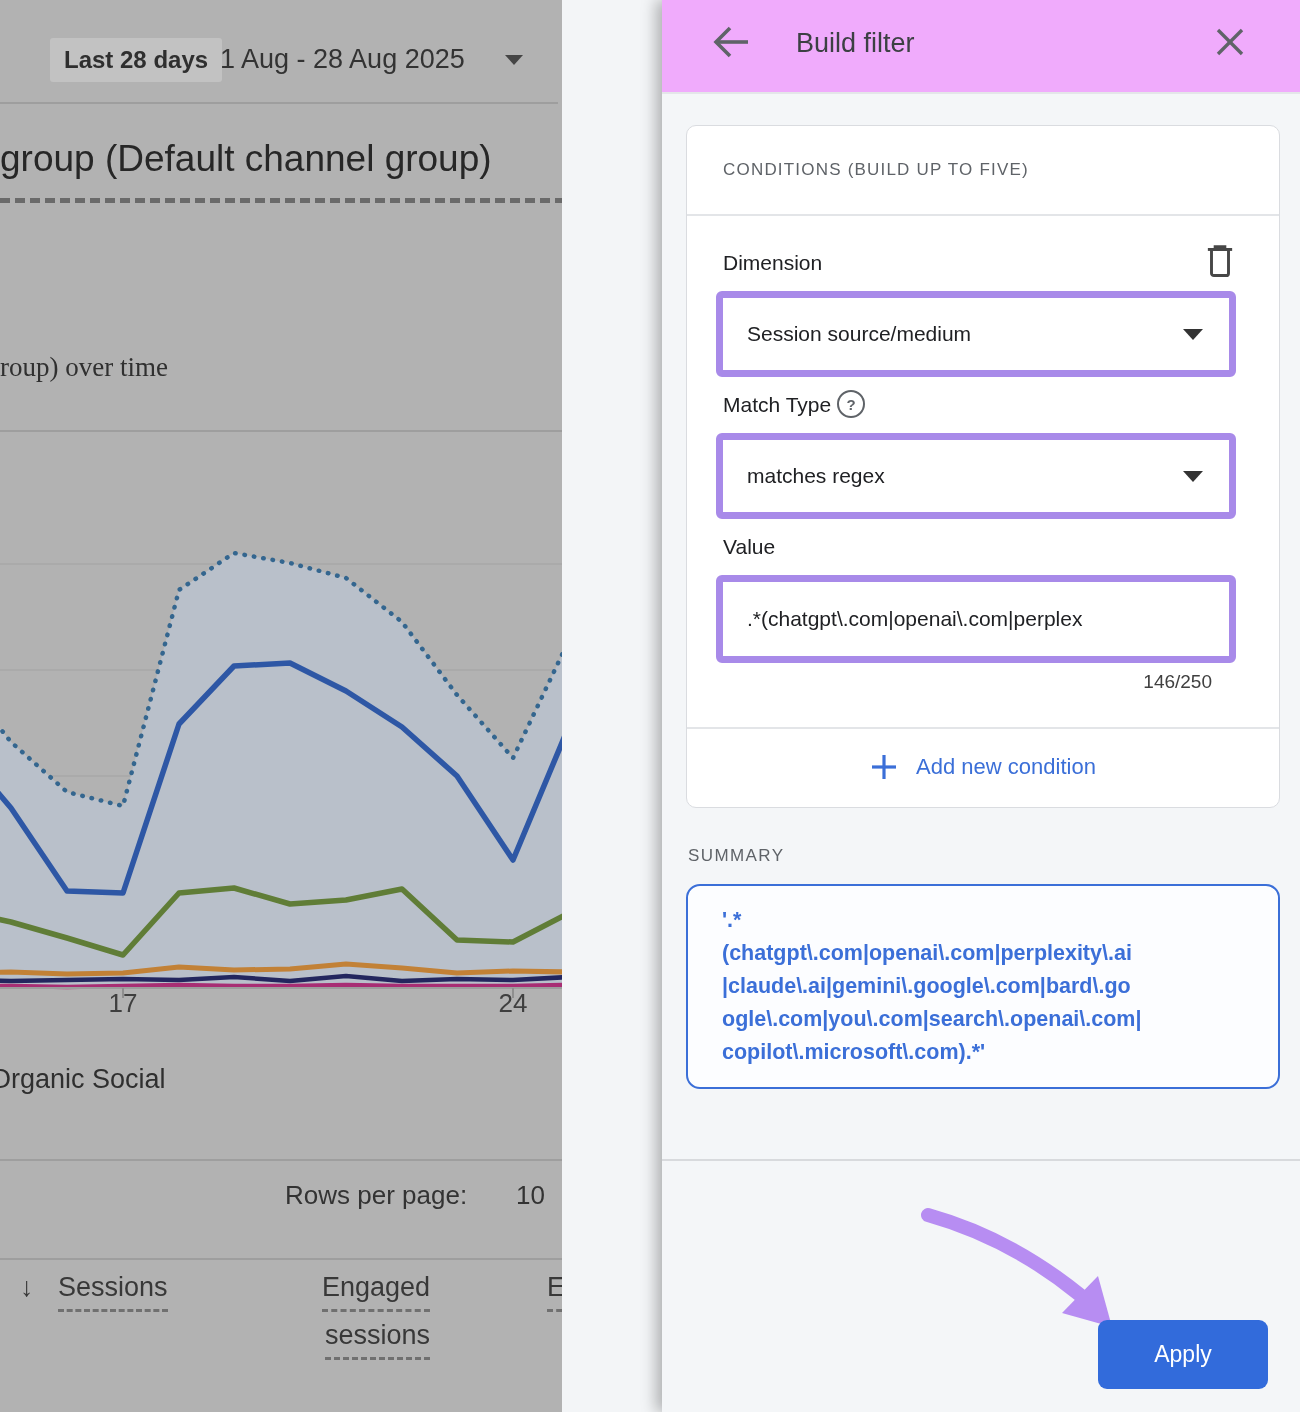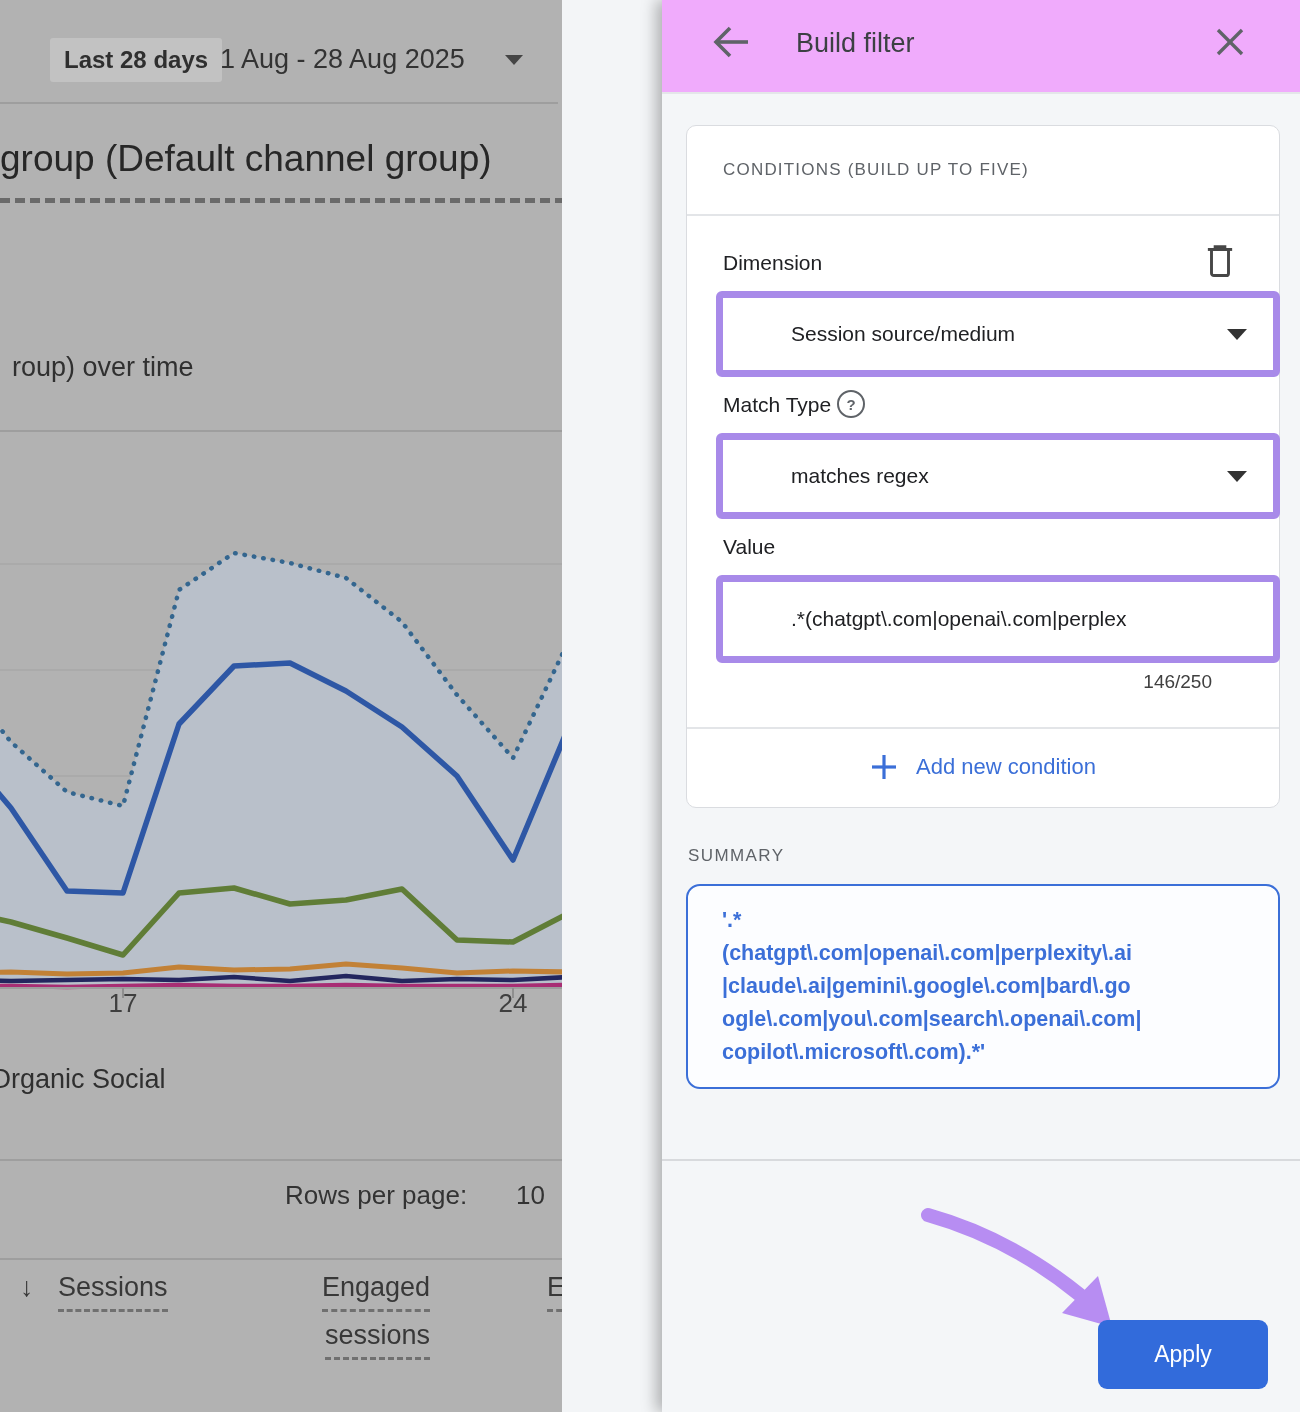--- a/index.html
+++ b/index.html
@@ -28,21 +28,21 @@
   #panel{left:662px;top:0;width:638px;height:1412px;background:#f4f6f8;
          box-shadow:-6px 0 14px rgba(0,0,0,.28);}
   #panel-header{left:0;top:0;width:638px;height:92px;background:#f0abfc;
                 border-bottom:2px solid #e4e6e9;}
   .panel-title{color:#3c4043;font-size:27px;}
   .card{background:#fff;border:1px solid #dadce0;border-radius:10px;}
   .cond-head{color:#5f6368;font-size:17px;letter-spacing:1.2px;}
   .card-div{background:#e3e5e8;height:1.5px;}
   .fld-label{color:#202124;font-size:21px;}
   .hl{border:7px solid #a88ae9;border-radius:6px;background:#fff;display:flex;
-      align-items:center;padding-left:44px;}
+      align-items:center;}
   .hl-text{color:#202124;font-size:21px;white-space:nowrap;overflow:hidden;}
   .caret-dark{width:0;height:0;border-left:10px solid transparent;border-right:10px solid transparent;
               border-top:11px solid #333;}
   .counter{color:#404040;font-size:19px;}
   .addcond{font-size:22px;color:#3b6fd8;}
   .summary-label{color:#5f6368;font-size:17px;letter-spacing:1.4px;}
   #summary-box{background:#fcfdff;border:2.5px solid #3b6fd8;border-radius:14px;
                color:#3b6fd8;font-weight:bold;font-size:21.5px;line-height:33px;
                padding:18px 20px 18px 34px;}
   .apply-btn{background:#326bdb;border:none;border-radius:9px;color:#fff;font-size:23px;
@@ -64,21 +64,21 @@
   <div class="abs big-title" style="left:0;top:138px;">group (Default channel group)</div>
   <div class="abs dash-under" style="left:0;top:196px;width:580px;height:2px;"></div>
 
   <div class="abs" style="left:588px;top:117px;width:100px;height:88px;border:2px solid #a2a2a2;border-radius:26px;"></div>
   <svg class="abs" style="left:596px;top:124px;" width="96" height="80" viewBox="0 0 96 80">
     <rect x="6" y="10" width="46" height="46" rx="7" fill="none" stroke="#3f3f3f" stroke-width="5.5"></rect>
     <circle cx="62" cy="48" r="23" fill="#b2b2b2" stroke="#2c6e33" stroke-width="4.5"></circle>
     <path d="M52 50 L60 58 L74 36" fill="none" stroke="#2c6e33" stroke-width="4.5"></path>
   </svg>
 
-  <div class="abs chart-title" style="left:12px;top:352px;">roup) over time</div>
+  <div class="abs chart-title" style="left:0;top:352px;font-family:Liberation Serif, serif;">roup) over time</div>
   <div class="abs gran-btn" style="left:593px;top:330px;width:80px;height:72px;line-height:72px;padding-left:28px;">Day</div>
   <div class="abs l-divider" style="left:0;top:430px;width:662px;height:1.5px;"></div>
 
   <svg id="chart-svg" class="abs" style="left:0;top:430px;overflow:visible;" width="662" height="572" viewBox="0 0 662 572">
     <g id="gridlines">
         <line x1="0" y1="134" x2="662" y2="134" stroke="#a7a7a7" stroke-width="1.5"></line>
         <line x1="0" y1="240" x2="662" y2="240" stroke="#a7a7a7" stroke-width="1.5"></line>
         <line x1="0" y1="346" x2="662" y2="346" stroke="#a7a7a7" stroke-width="1.5"></line>
         <line x1="0" y1="452" x2="662" y2="452" stroke="#a7a7a7" stroke-width="1.5"></line>
       </g>

